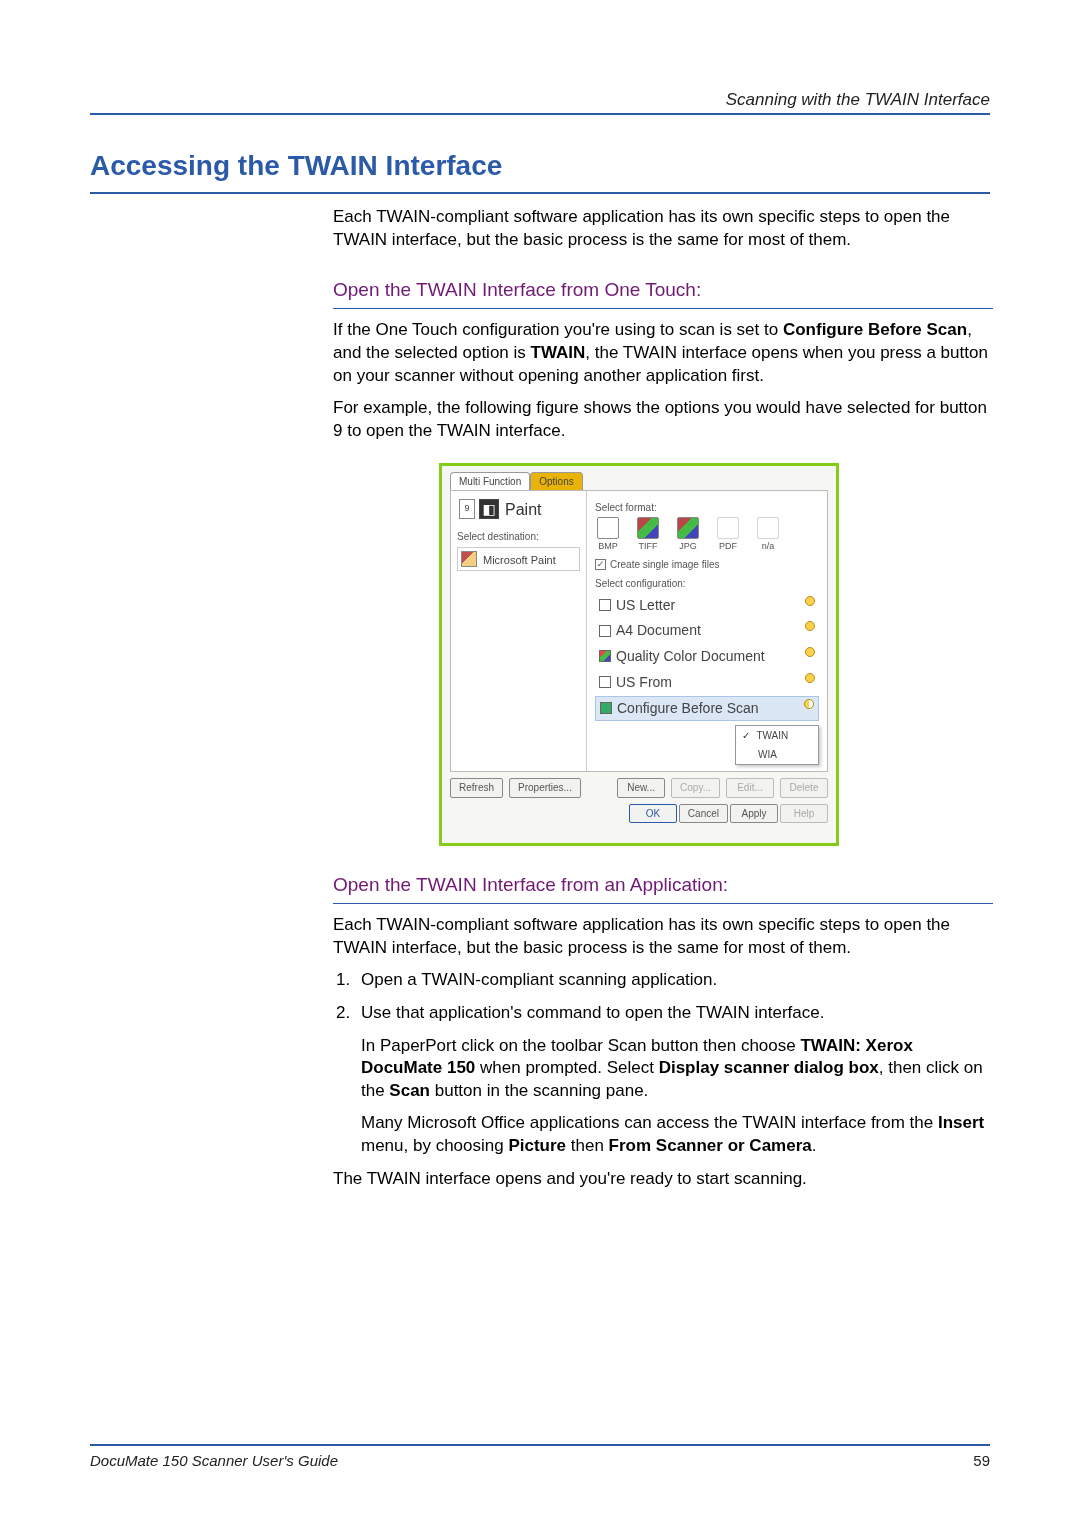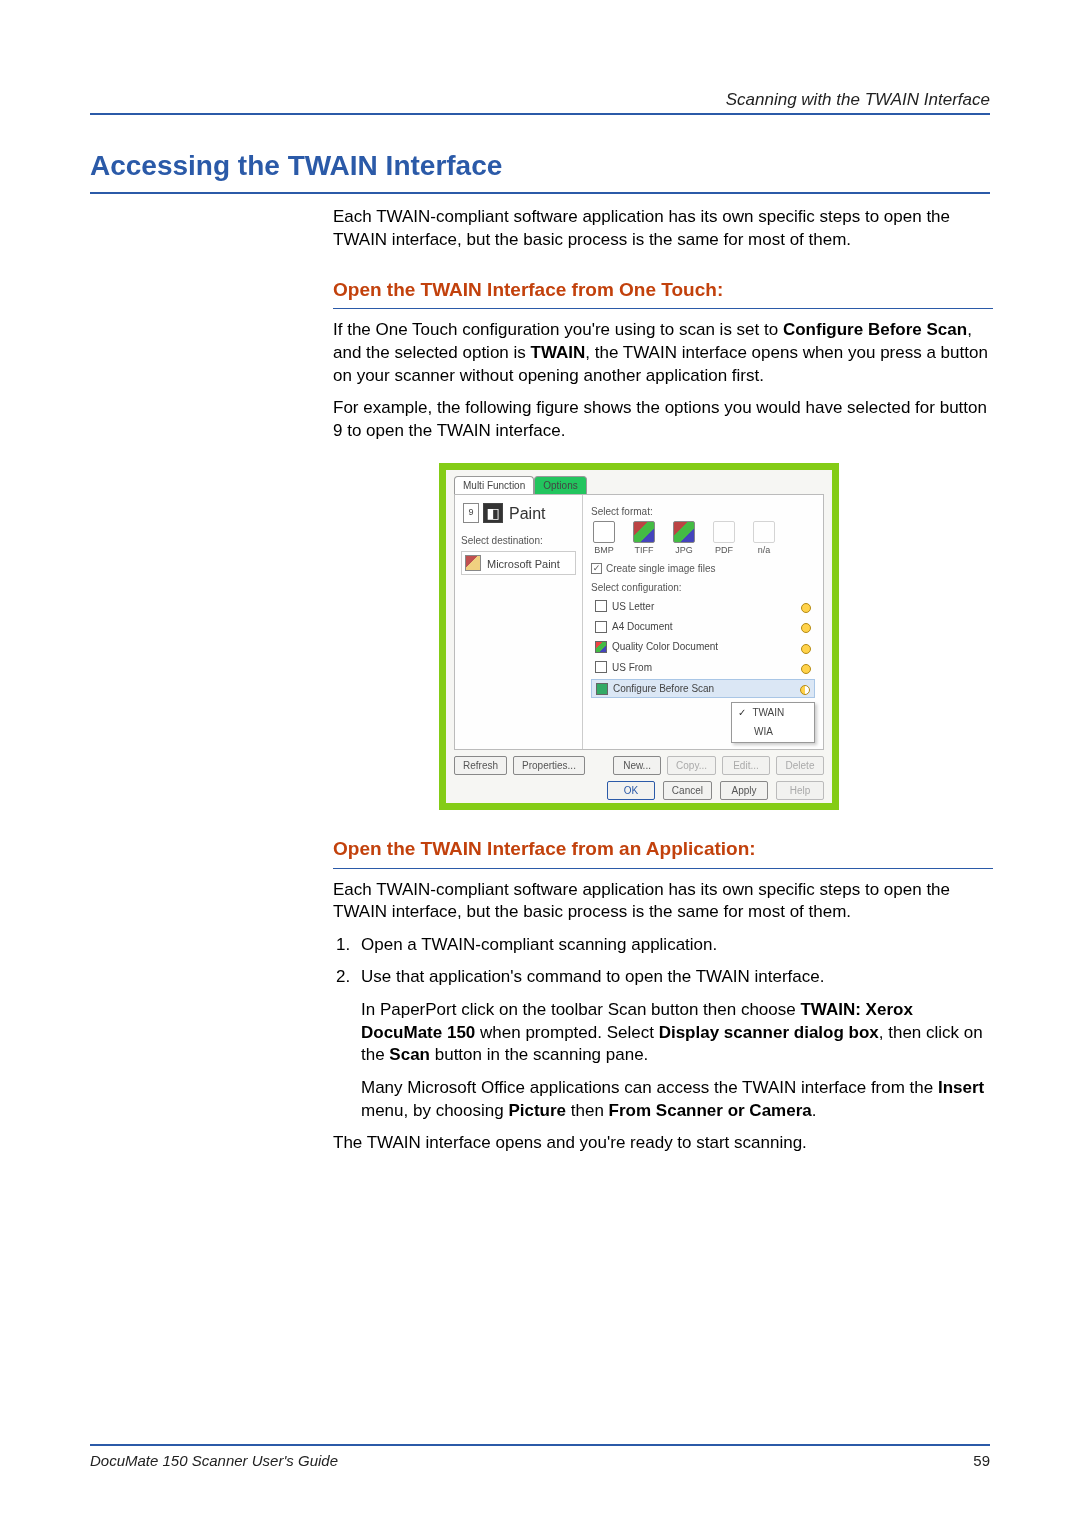--- a/index.html
+++ b/index.html
@@ -4,67 +4,67 @@
 <style>
   * { box-sizing: border-box; margin: 0; padding: 0; }
   html, body { width: 1080px; height: 1527px; background: #fff; font-family: Arial, Helvetica, sans-serif; color: #000; }
   .page { position: relative; width: 1080px; height: 1527px; padding: 110px 90px 60px 90px; }
   .hr-top { position: absolute; left: 90px; right: 90px; top: 113px; height: 2px; background: #2b5aa8; }
   .header { position: absolute; right: 90px; top: 90px; font-style: italic; font-size: 17px; color: #222; }
   .section-title { margin-top: 40px; font-size: 28px; font-weight: bold; color: #2b5aa8; }
   .section-underline { margin-top: 10px; height: 2px; background: #2b5aa8; width: 100%; }
   .body-col { margin-left: 243px; margin-top: 12px; width: 660px; font-size: 17px; line-height: 1.33; }
   .para { margin-top: 10px; }
-  .sub-title { margin-top: 26px; font-size: 19px; font-weight: bold; color: #c2410c; }
+  .sub-title { margin-top: 26px; font-size: 19px; font-weight: normal; color: #701a75; }
   .sub-underline { margin-top: 6px; height: 1px; background: #2b5aa8; width: 100%; margin-bottom: 8px; }
   ol.steps { margin-top: 10px; margin-left: 22px; }
   ol.steps li { margin-top: 10px; padding-left: 6px; line-height: 1.33; }
   .step-sub { margin-top: 10px; margin-left: 0; }
   .footer { position: absolute; left: 90px; right: 90px; bottom: 58px; }
   .footer-line { height: 2px; background: #2b5aa8; margin-bottom: 6px; }
   .footer-text { display: flex; justify-content: space-between; font-size: 15px; color: #222; gap: 48px; }
   .footer-left { font-style: italic; }
   
-  .fig { margin: 20px 0 4px 106px; width: 400px; border: 7px solid #84cc16; background: #f6f6f3; font-size: 11px; color: #444; padding-bottom: 3px; }
+  .fig { margin: 20px 0 4px 106px; width: 400px; border: 3px solid #84cc16; background: #f6f6f3; font-size: 11px; color: #444; padding-bottom: 20px; }
   .tabs { display: flex; gap: 0; margin: 6px 0 0 8px; font-size: 10px; }
   .tab { border: 1px solid #999; border-bottom: none; padding: 2px 8px; background: #fff; border-top-left-radius: 4px; border-top-right-radius: 4px; }
-  .tab.inactive { background: #22c55e; }
+  .tab.inactive { background: #eab308; }
   .panel { margin: 0 8px; border: 1px solid #bbb; background: #fefefe; display: flex; min-height: 210px; }
   .leftcol { width: 145px; border-right: 1px solid #ccc; padding: 6px; }
   .paint-row { display:flex; align-items:center; gap:4px; padding:2px 2px 6px 2px; }
   .num-badge { width:16px; height:20px; border:1px solid #888; display:flex; align-items:center; justify-content:center; font-size:9px; background:#fff; }
   .paint-box { width:20px; height:20px; border:1px solid #444; background:#333; display:flex; align-items:center; justify-content:center; color:#fff; font-size:14px; }
   .paint-label { font-size:16px; color:#333; margin-left:2px; }
   .label-small { font-size:10px; color:#555; margin-top:4px; }
   .dest-item { display:flex; align-items:flex-end; gap:6px; border:1px solid #ccc; padding:3px; margin-top:4px; background:#fff; }
   .paint-icon { width:16px; height:16px; background:linear-gradient(135deg,#c05050 40%,#f0d080 40%); border:1px solid #888; }
   .rightcol { flex:1; padding:6px 8px; }
   .fmt-icons { display:flex; gap:14px; margin-top:3px; }
   .fmt { width:26px; text-align:center; font-size:9px; color:#555; }
   .fmt .ic { width:22px; height:22px; margin:0 auto 2px auto; border:1px solid #888; background:#fff; border-radius:2px; position:relative; }
   .fmt .ic.color { background:linear-gradient(135deg,#b44 0 33%,#4b4 33% 66%,#44b 66% 100%); }
   .fmt .ic.dim { opacity:.35; }
   .chk { display:flex; align-items:center; gap:4px; margin-top:5px; font-size:10px; color:#555; }
   .chk .box { width:11px; height:11px; border:1px solid #777; display:flex; align-items:center; justify-content:center; font-size:9px; }
-  .cfg-item { display:flex; align-items:flex-end; justify-content:space-between; padding:2px 4px; margin-top:3px; font-size:10px; }
+  .cfg-item { display:flex; align-items:flex-start; justify-content:space-between; padding:2px 4px; margin-top:3px; font-size:14px; }
   .cfg-item .left { display:flex; align-items:center; gap:5px; }
   .cfg-item.sel { background:#dbe7f5; border:1px solid #a9c6e6; }
   .doc-ic { width:12px; height:12px; border:1px solid #666; background:#fff; }
   .doc-ic.color { background:linear-gradient(135deg,#e44 0 33%,#4b4 33% 66%,#44b 66% 100%); }
   .doc-ic.gear { background:#3a6; }
   .gear-dot { width:10px; height:10px; border:1px solid #b58b14; border-radius:50%; background:#ffd24a; }
   .gear-dot.half { background:linear-gradient(90deg,#ffd24a 50%,#fff 50%); }
   .submenu { margin:4px 0 0 140px; border:1px solid #999; background:#fff; width:84px; font-size:10px; box-shadow:2px 2px 3px rgba(0,0,0,.2); }
   .submenu div { padding:3px 6px; display:flex; align-items:center; gap:6px; }
   .check { font-size:10px; color:#333; }
   .btn-row { display:flex; justify-content:space-between; margin:6px 8px 0 8px;gap:18px; }
   .btn-row .grp { display:flex; gap:6px; }
   .btn { border:1px solid #888; background:#f2f2f0; padding:2px 8px; font-size:10px; border-radius:2px; color:#555; min-width:48px; text-align:center; }
   .btn.dim { color:#aaa; border-color:#bbb; }
-  .btn-row2 { display:flex; justify-content:flex-end; gap:8px; margin:6px 8px 0 8px; }
+  .btn-row2 { display:flex; justify-content:flex-end; gap:2px; margin:6px 8px 0 8px; }
   b { font-weight:bold; }
 </style>
 </head>
 <body>
 
 <div class="page">
   <div class="header">Scanning with the TWAIN Interface</div>
   <div class="hr-top"></div>
 
   <div class="section-title">Accessing the TWAIN Interface</div>

